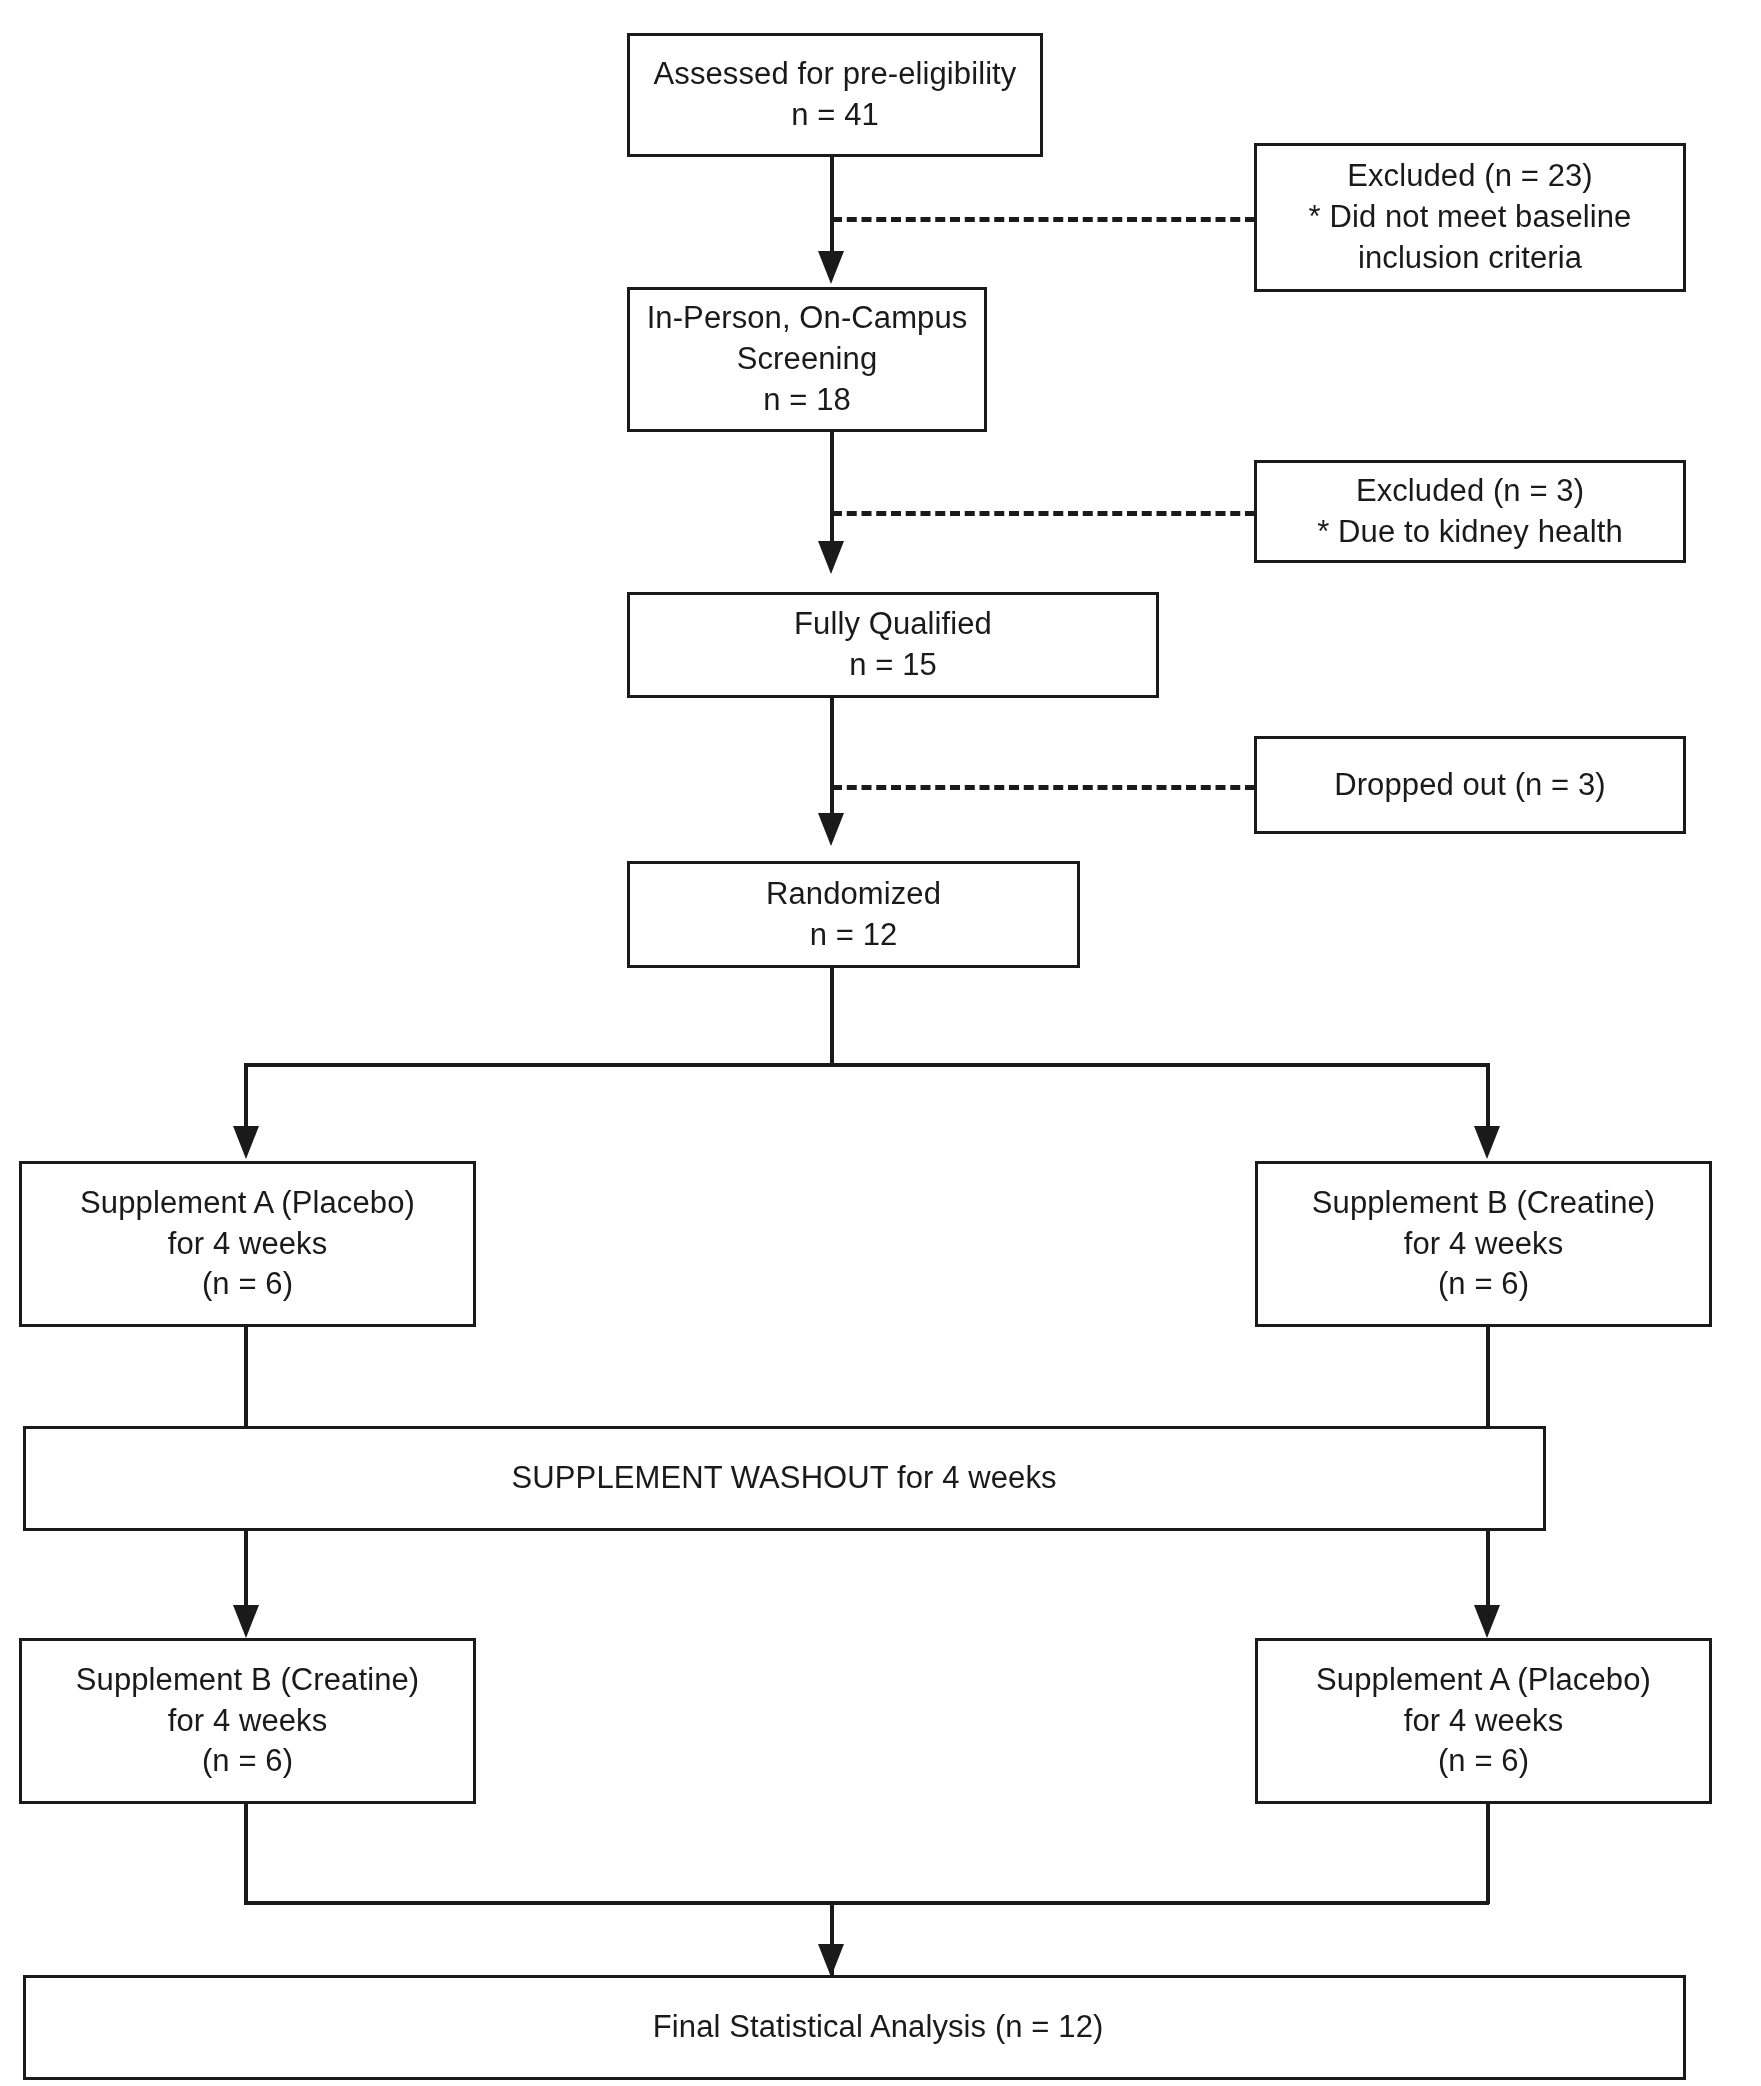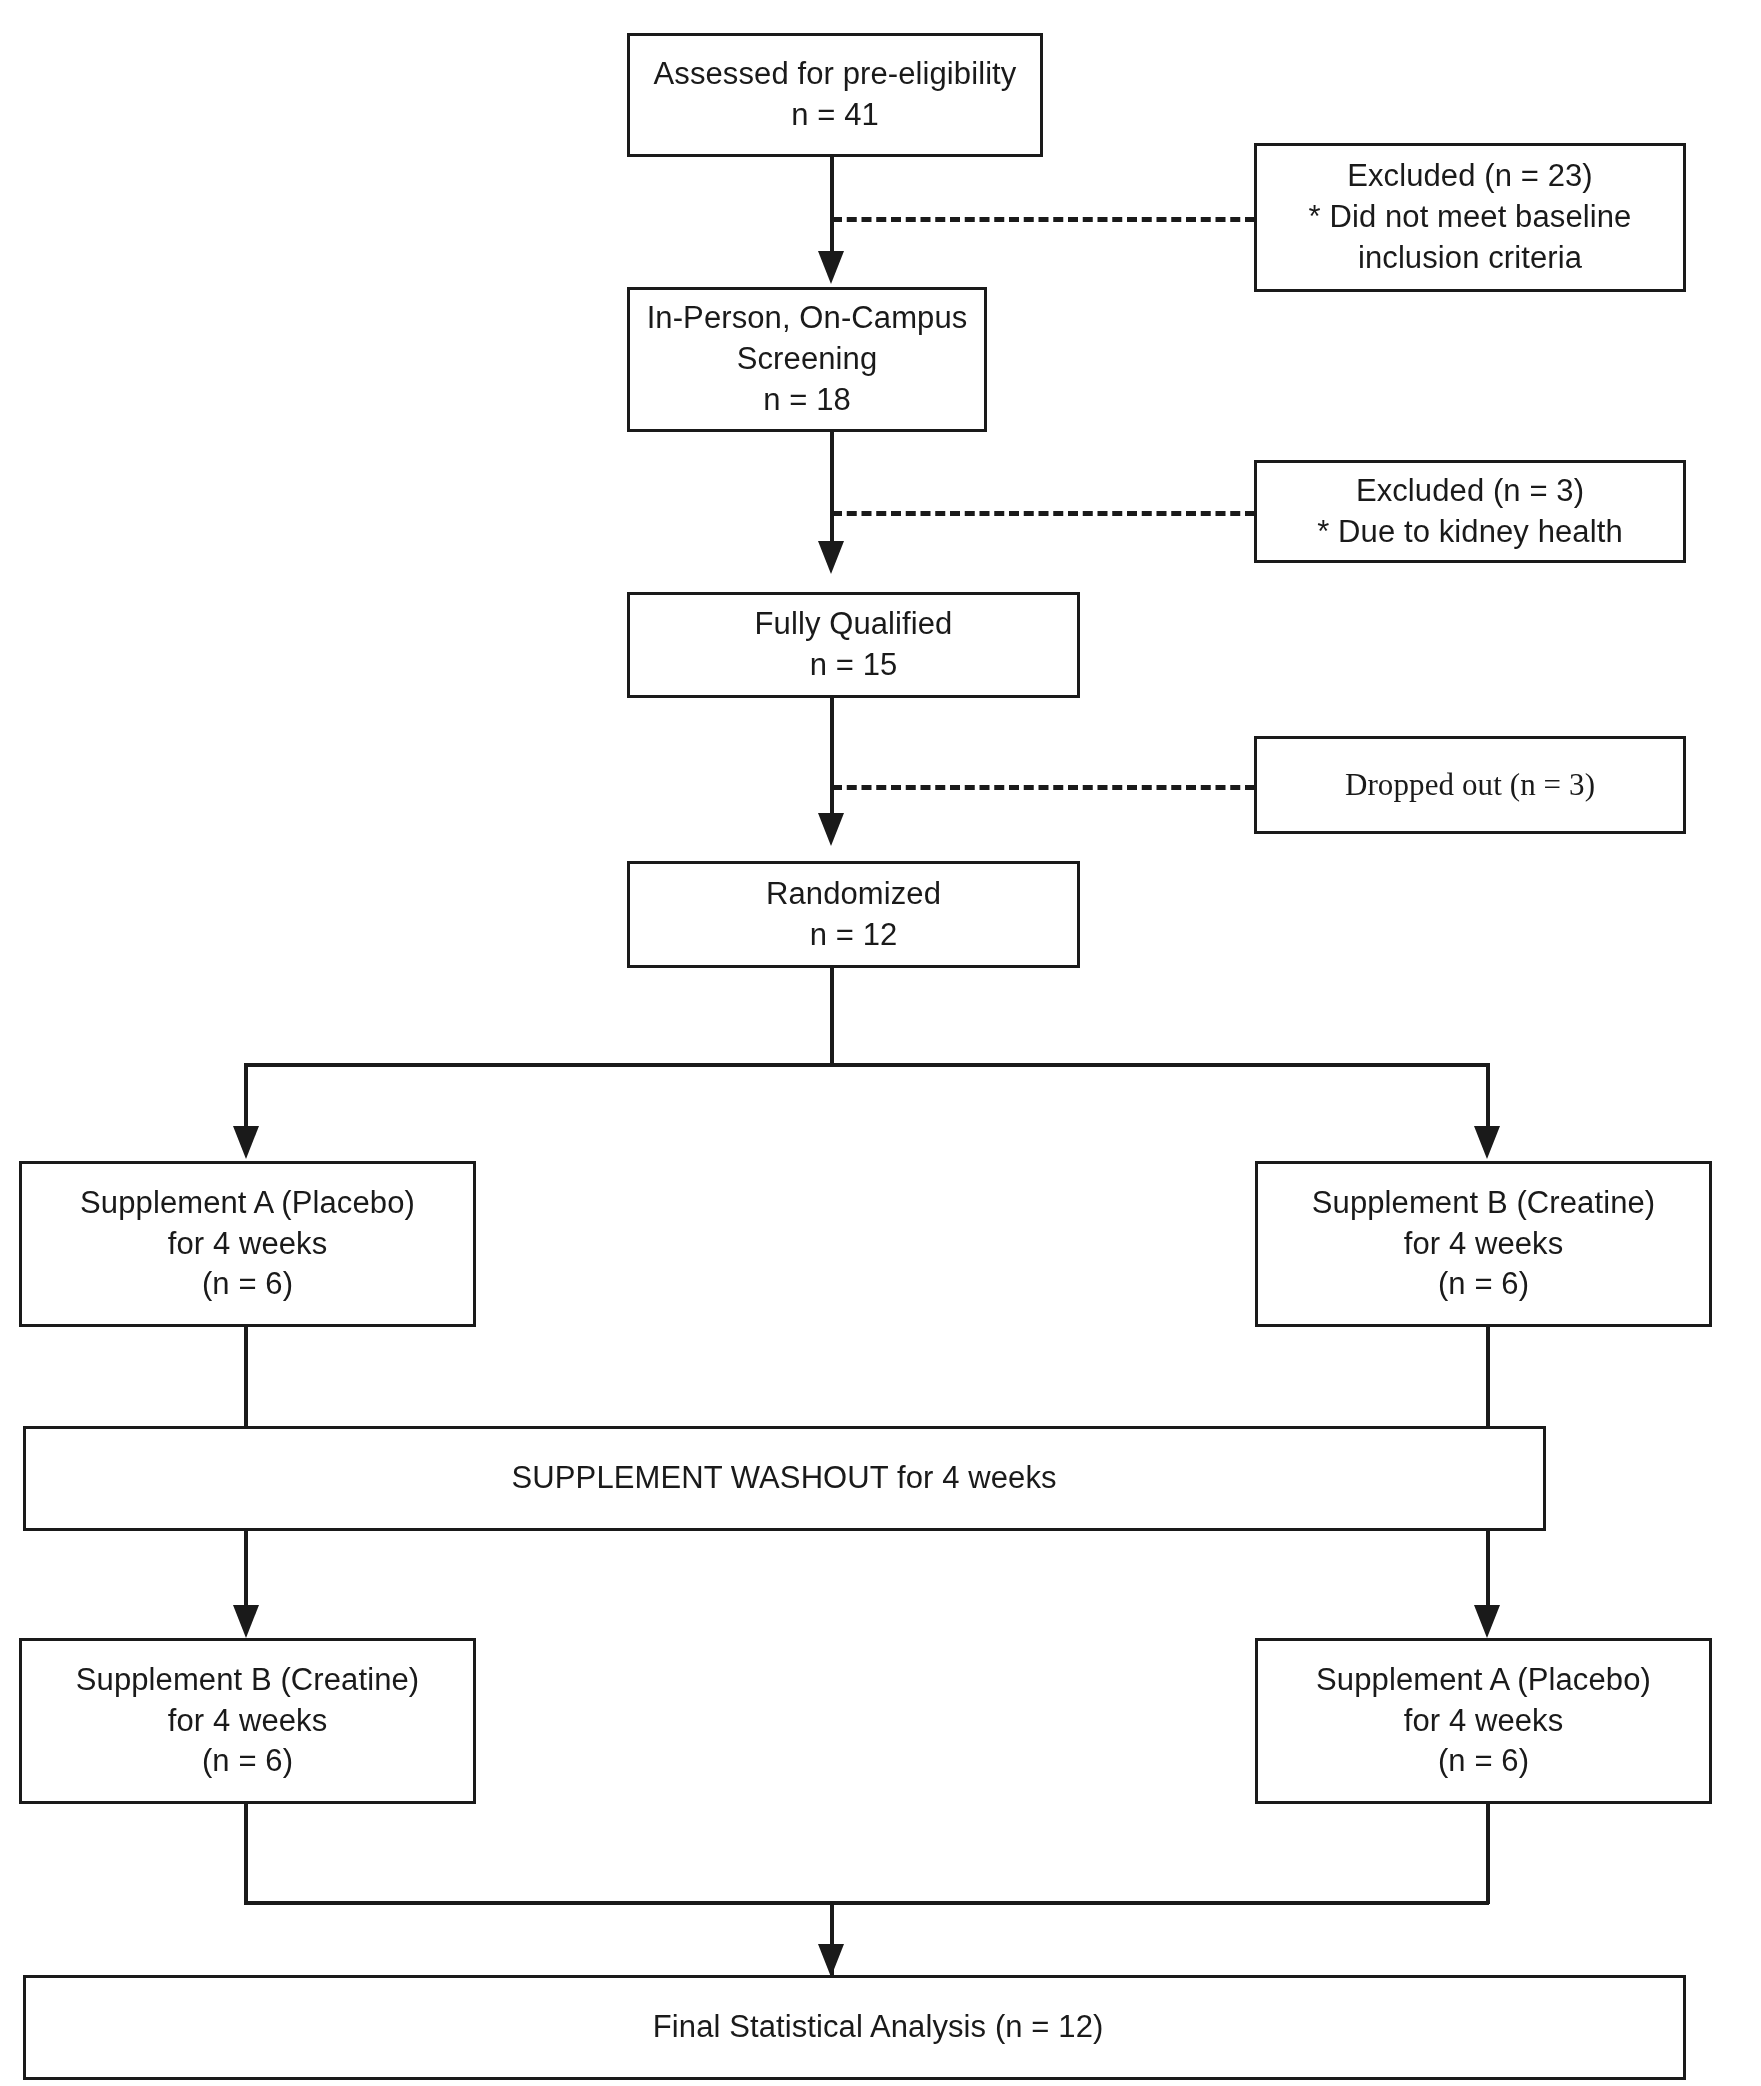--- a/index.html
+++ b/index.html
@@ -98,31 +98,31 @@
   <div class="vline" style="left:830px; top:432px; height:116px;"></div>
   <div class="arrowhead" style="left:818px; top:541px;"></div>
 
   <div class="dashed" style="left:832px; top:511px; width:423px;"></div>
 
   <div class="node" style="left:1254px; top:460px; width:432px; height:103px;">
     <span class="txt">Excluded (n = 3)
 * Due to kidney health</span>
   </div>
 
-  <div class="node" style="left:627px; top:592px; width:453px; height:106px;">
+  <div class="node" style="left:627px; top:592px; width:532px; height:106px;">
     <span class="txt">Fully Qualified
 n = 15</span>
   </div>
 
   <div class="vline" style="left:830px; top:698px; height:122px;"></div>
   <div class="arrowhead" style="left:818px; top:813px;"></div>
 
   <div class="dashed" style="left:832px; top:785px; width:423px;"></div>
 
-  <div class="node" style="left:1254px; top:736px; width:432px; height:98px;font-family:Liberation Serif, serif;">
+  <div class="node" style="left:1254px; top:736px; width:432px; height:98px;">
     <span class="txt">Dropped out (n = 3)</span>
   </div>
 
   <div class="node" style="left:627px; top:861px; width:453px; height:107px;">
     <span class="txt">Randomized
 n = 12</span>
   </div>
 
   <div class="vline" style="left:830px; top:968px; height:98px;"></div>
   <div class="hline" style="left:244px; top:1063px; width:1245px;"></div>

